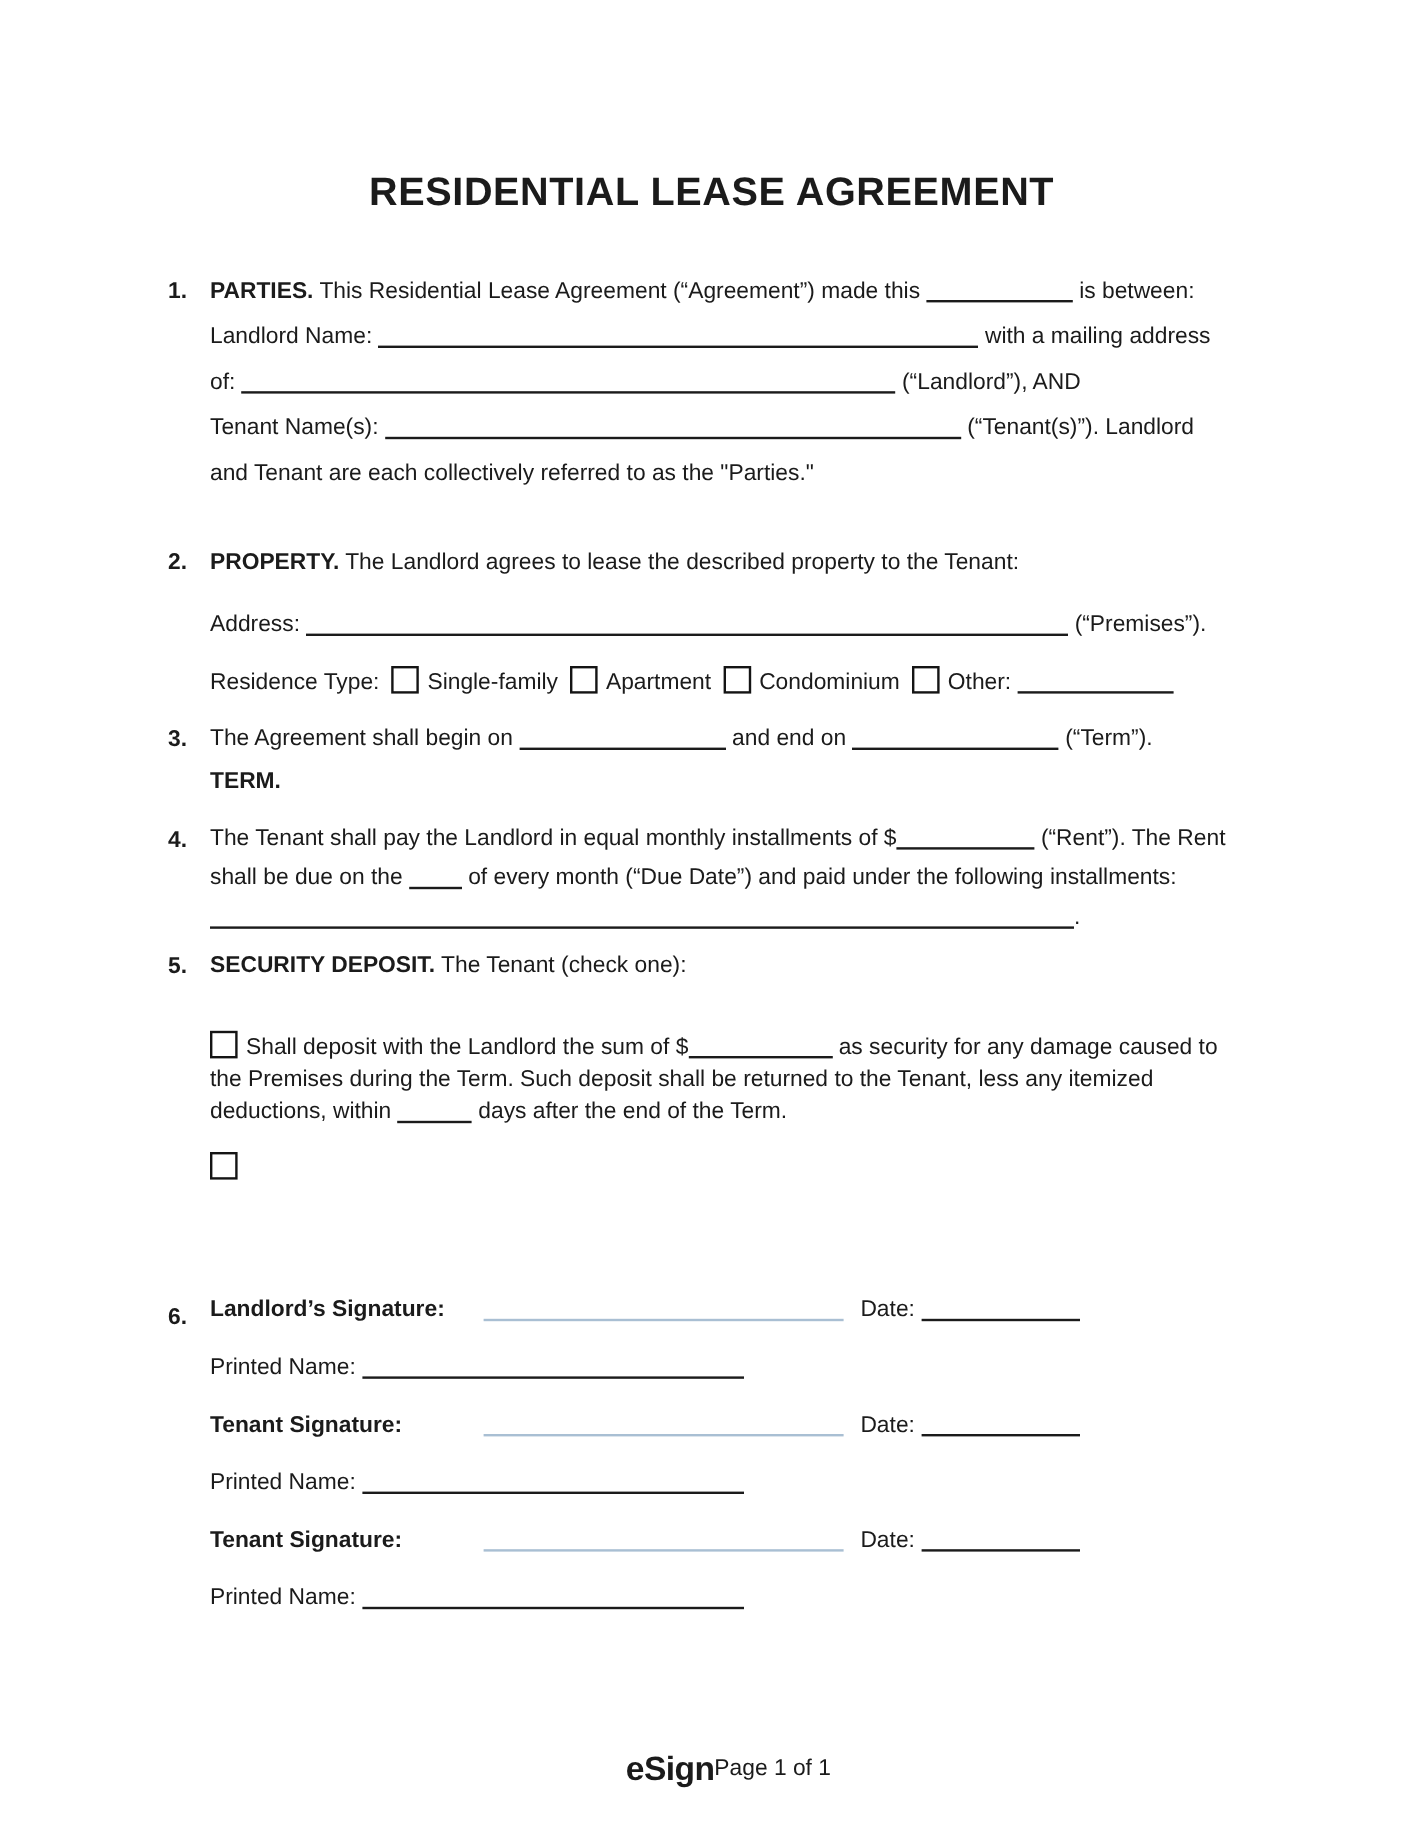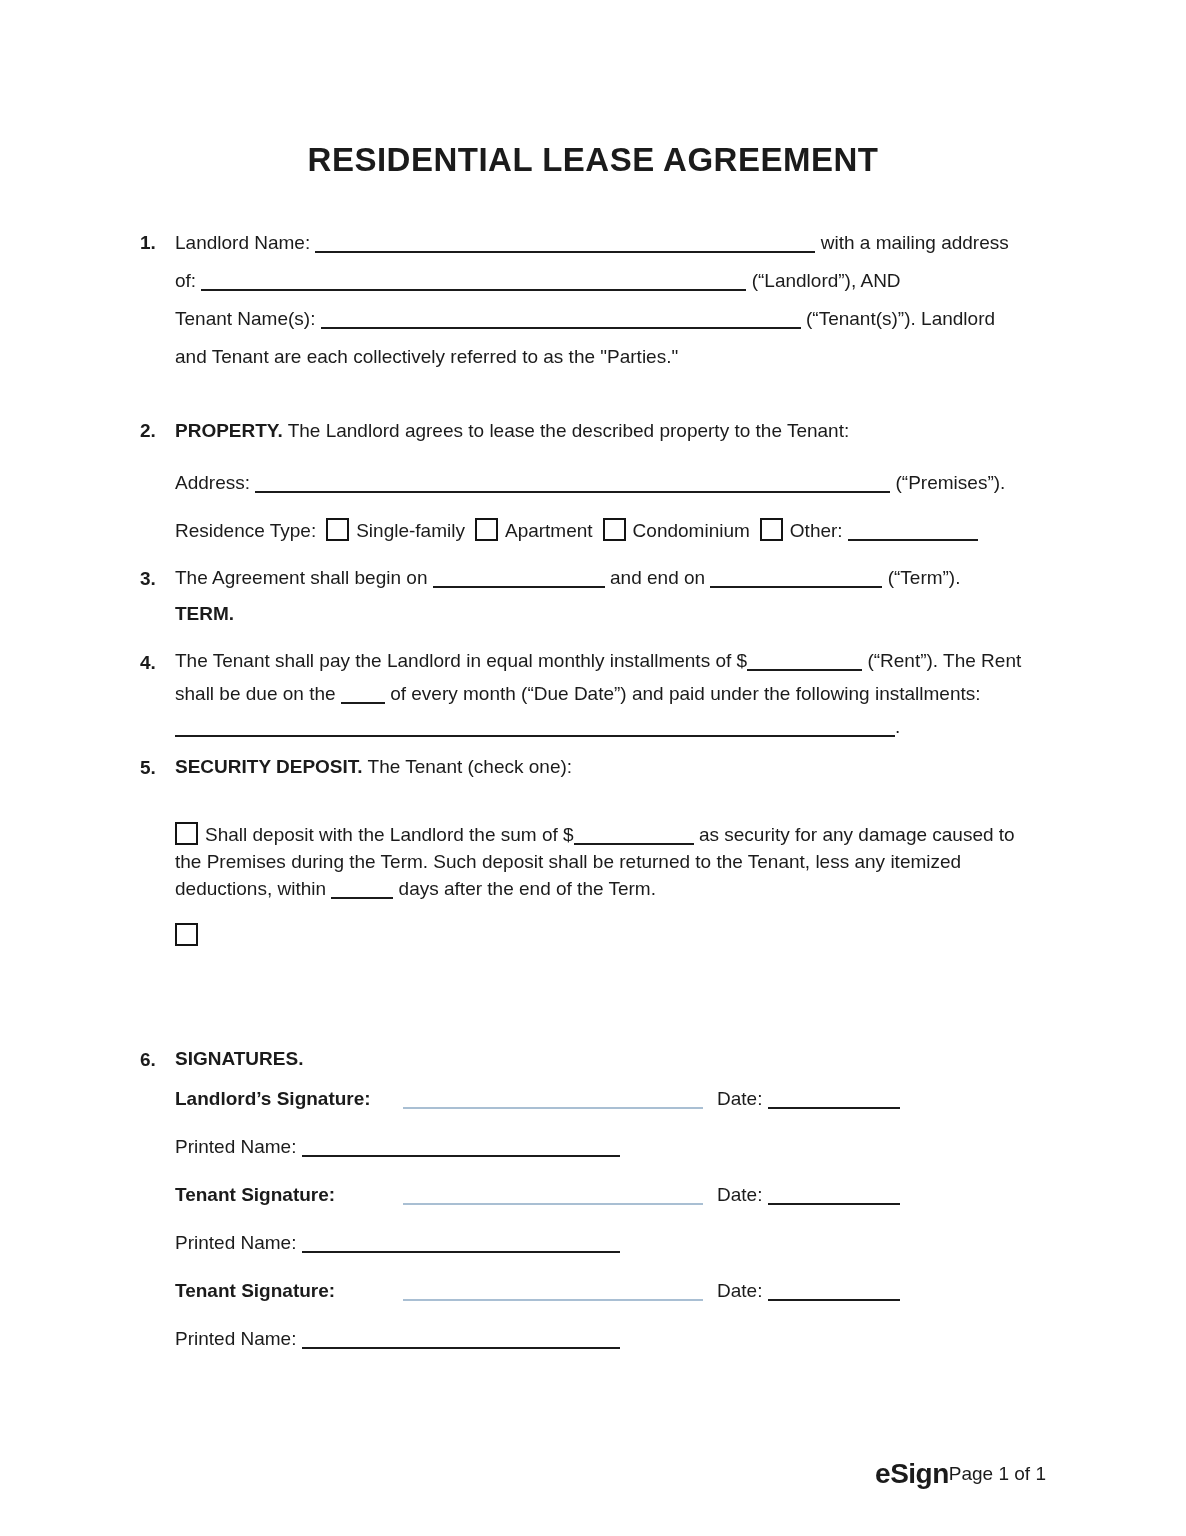--- a/index.html
+++ b/index.html
@@ -67,38 +67,44 @@
   .sig-row { height: 48px; white-space: nowrap; }
   .siglabel { display: inline-block; width: 228px; }
   .datelabel { margin-left: 14px; }
   .printedlabel { }
   .footer {
     position: absolute;
     left: 140px;
     right: 140px;
     bottom: 46px;
     display: flex;
-    justify-content: flex-end;
+    justify-content: center;
     align-items: center;
   }
   .brand { font-weight: bold; font-size: 28px; padding-left: 28px; letter-spacing: -0.5px; }
   .pagenum { font-size: 19px; }
 </style>
 </head>
 <body>
 
 <div class="page">
 
   <div class="title">RESIDENTIAL LEASE AGREEMENT</div>
 
   <div class="content">
 
     <div class="section s1">
       <div class="num">1.</div>
       <div class="body">
+        <div class="line">
+          <strong>PARTIES.</strong>
+          <span>This Residential Lease Agreement (“Agreement”) made this</span>
+          <span class="blank" style="width:122px"></span>
+          <span>is between:</span>
+        </div>
         <div class="line">
           <span>Landlord Name:</span>
           <span class="blank" style="width:500px"></span>
           <span>with a mailing address</span>
         </div>
         <div class="line">
           <span>of:</span>
           <span class="blank" style="width:545px"></span>
           <span>(“Landlord”), AND</span>
         </div>
@@ -178,23 +184,20 @@
         </div>
         <div class="opt2">
           <span class="cb first"></span>
         </div>
       </div>
     </div>
 
     <div class="section s6">
       <div class="num">6.</div>
       <div class="body">
-        <div class="hline" style="margin-bottom:10px">
-          <strong>SIGNATURES.</strong>
-        </div>
 
         <div class="sig-row">
           <strong class="siglabel">Landlord’s Signature:</strong><span class="sigline" style="width:300px"></span><span class="datelabel">Date:</span>
           <span class="blank" style="width:132px"></span>
         </div>
 
         <div class="sig-row">
           <span class="printedlabel">Printed Name:</span>
           <span class="blank" style="width:318px"></span>
         </div>

